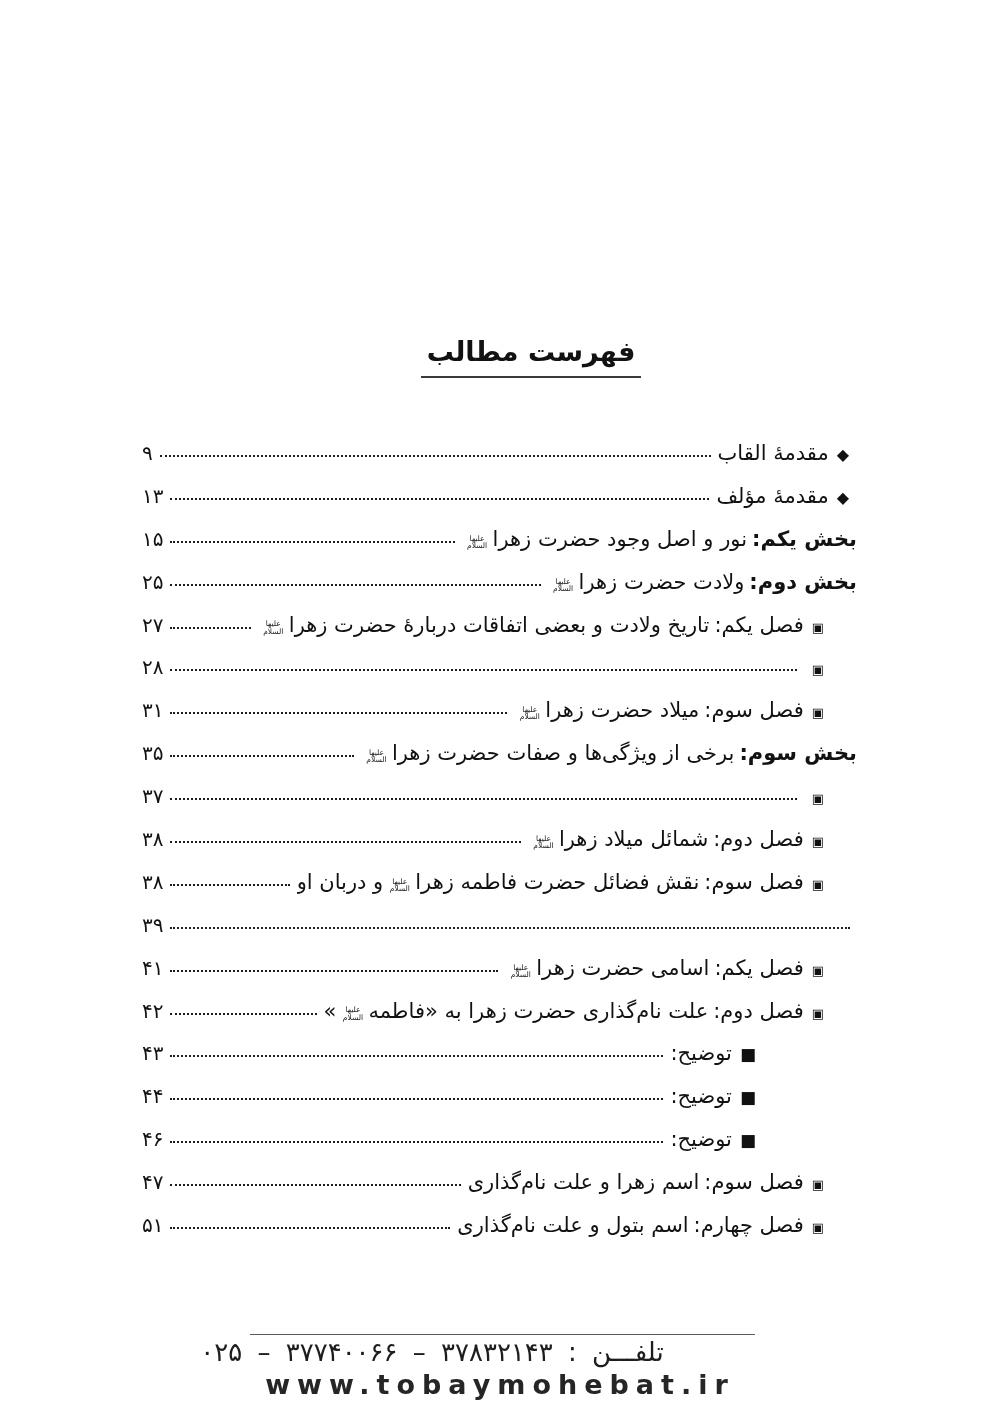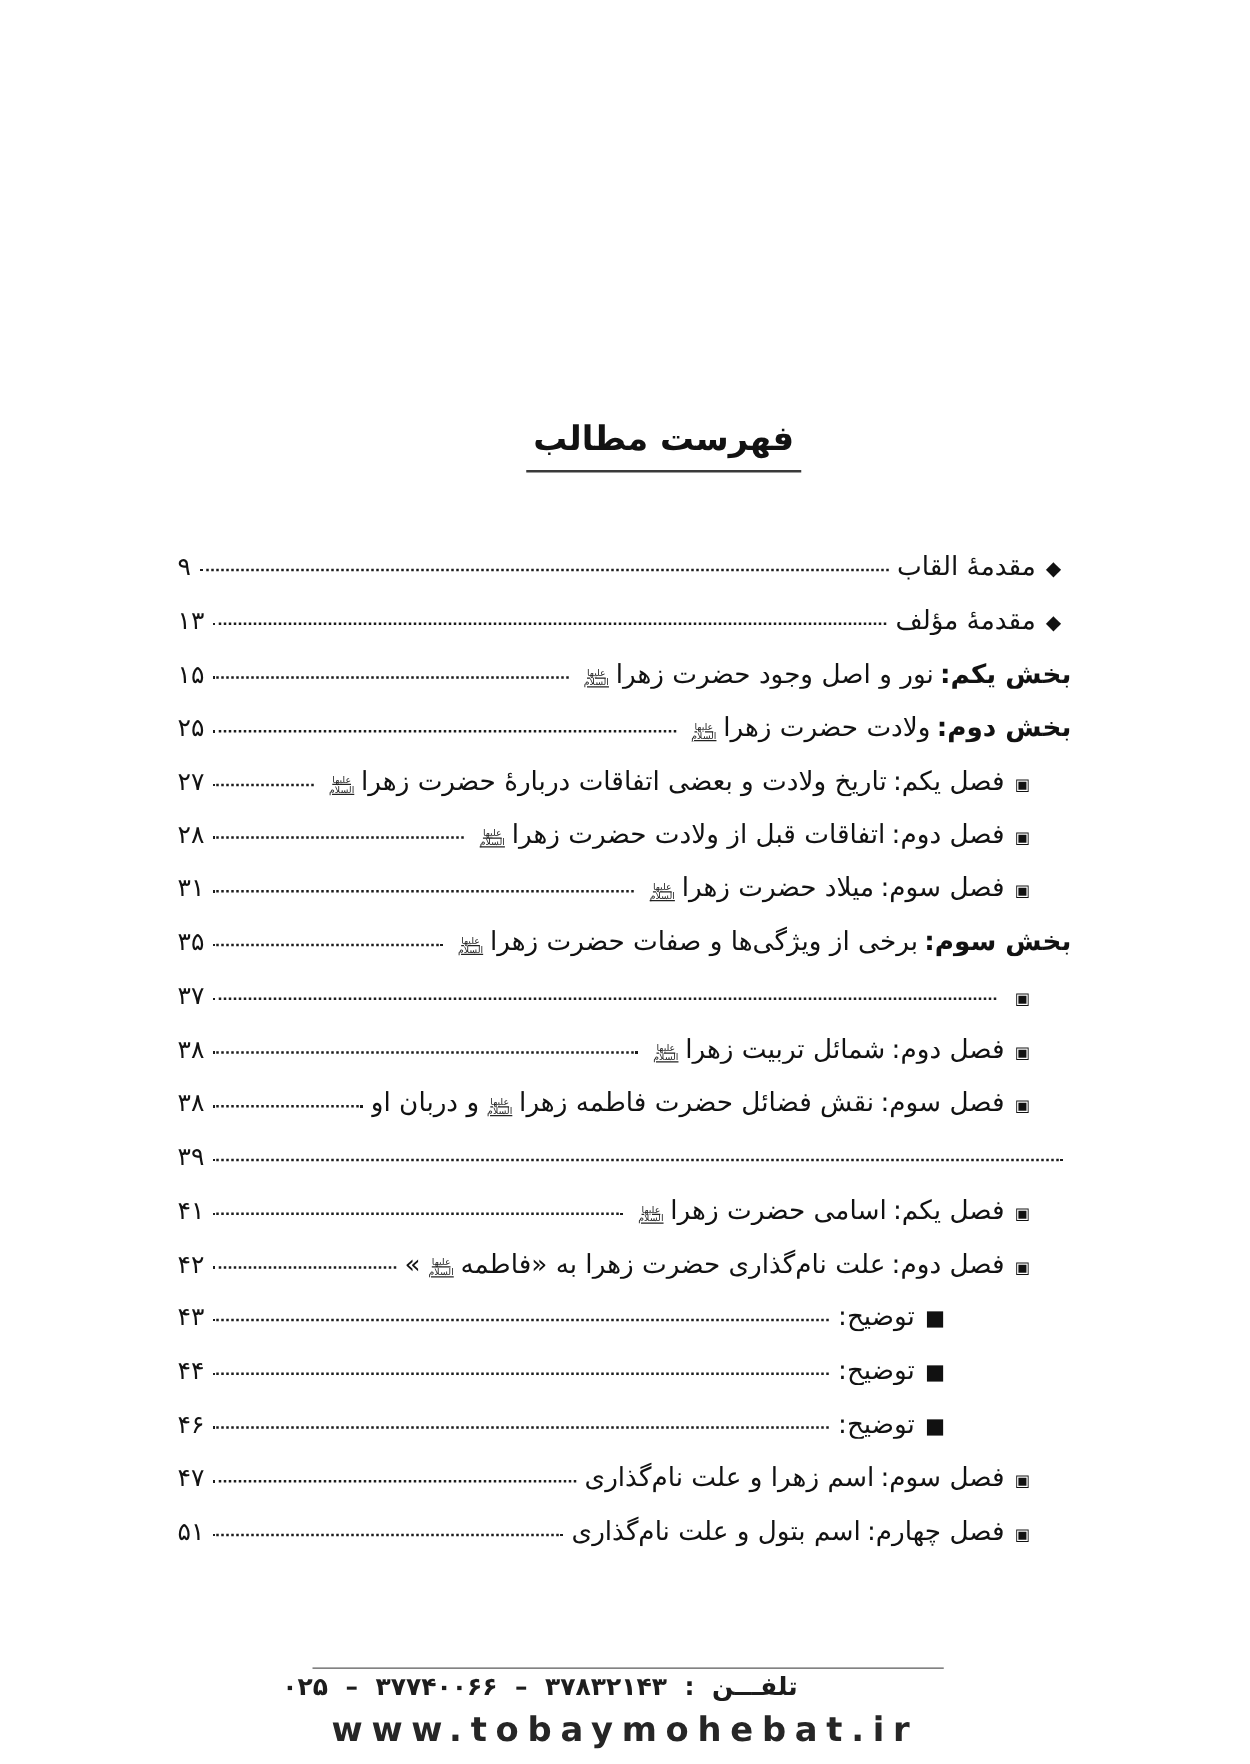--- a/index.html
+++ b/index.html
@@ -50,42 +50,41 @@
   .post { margin-right:1px; }
   .honorific {
     display:inline-block;
     width:25px;
     font-size:7.5px; line-height:0.95;
     text-align:center;
     vertical-align:-2px;
     margin:0 3px;
     white-space:normal;
     color:#222;
-    text-decoration:underline;
   }
   .leader {
     flex:1 1 auto;
     min-width:12px;
     height:0;
     border-bottom:2.6px dotted #1c1c1c;
     margin:0 7px;
     transform:translateY(-3px);
   }
   .pagenum { flex:0 0 auto; font-size:20px; }
 
   
   .footer-rule {
     position:absolute; top:1334px; left:250px; width:505px;
     border-top:1.5px solid #5a5a5a;
   }
   .phone-line {
     position:absolute; top:1337px; left:0; width:864px;
     text-align:center;
     direction:rtl;
-    font-size:20px; font-weight:bold;
+    font-size:26px; font-weight:normal;
     word-spacing:7px;
     color:#1d1d1d;
   }
   .website-url {
     position:absolute; top:1369px; left:0; width:1000px;
     text-align:center;
     direction:ltr;
     font-size:27px; font-weight:bold;
     letter-spacing:7px;
     color:#262626;
@@ -134,23 +133,20 @@
     <div class="row chapter">
     <span class="bullet">▣</span>
     <span class="entry-text">
       <span class="lbl">فصل یکم:</span><span class="pre">تاریخ ولادت و بعضی اتفاقات دربارهٔ حضرت زهرا</span><span class="honorific">علیها السلام</span>
     </span>
     <span class="leader"></span>
     <span class="pagenum">۲۷</span>
   </div>
     <div class="row chapter">
     <span class="bullet">▣</span>
-    <span class="entry-text">
-      <span class="lbl">فصل دوم:</span><span class="pre">اتفاقات قبل از ولادت حضرت زهرا</span><span class="honorific">علیها السلام</span>
-    </span>
     <span class="leader"></span>
     <span class="pagenum">۲۸</span>
   </div>
     <div class="row chapter">
     <span class="bullet">▣</span>
     <span class="entry-text">
       <span class="lbl">فصل سوم:</span><span class="pre">میلاد حضرت زهرا</span><span class="honorific">علیها السلام</span>
     </span>
     <span class="leader"></span>
     <span class="pagenum">۳۱</span>
@@ -164,21 +160,21 @@
     <span class="pagenum">۳۵</span>
   </div>
     <div class="row chapter">
     <span class="bullet">▣</span>
     <span class="leader"></span>
     <span class="pagenum">۳۷</span>
   </div>
     <div class="row chapter">
     <span class="bullet">▣</span>
     <span class="entry-text">
-      <span class="lbl">فصل دوم:</span><span class="pre">شمائل تربیت زهرا</span><span class="honorific">علیها السلام</span>
+      <span class="lbl">فصل دوم:</span><span class="pre">شمائل میلاد زهرا</span><span class="honorific">علیها السلام</span>
     </span>
     <span class="leader"></span>
     <span class="pagenum">۳۸</span>
   </div>
     <div class="row chapter">
     <span class="bullet">▣</span>
     <span class="entry-text">
       <span class="lbl">فصل سوم:</span><span class="pre">نقش فضائل حضرت فاطمه زهرا</span><span class="honorific">علیها السلام</span><span class="post">و دربان او</span>
     </span>
     <span class="leader"></span>

